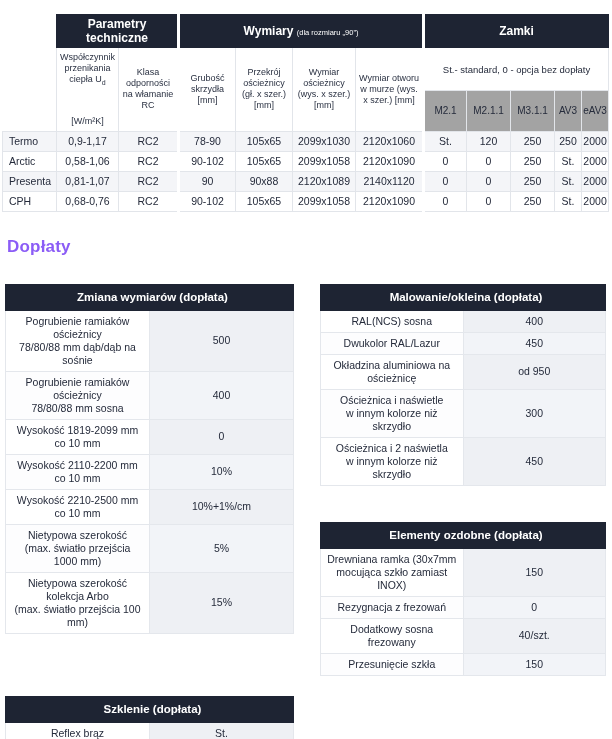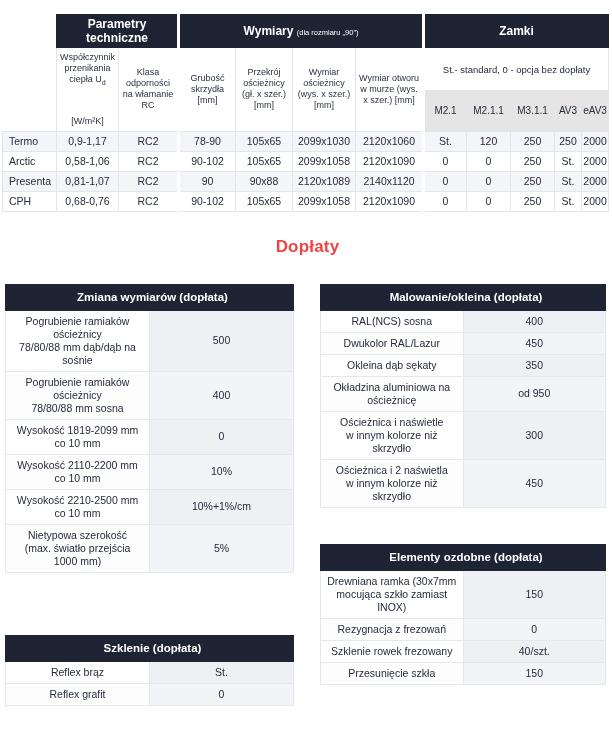--- a/index.html
+++ b/index.html
@@ -38,38 +38,37 @@
   }
   table.spec .dark .note { font-weight: normal; font-size: 7.5px; }
   table.spec .colhead {
     font-size: 9px;
     line-height: 11px;
     color: #2a3142;
     background: #fff;
     padding: 4px 2px;
   }
   table.spec .locksnote { font-size: 9.5px; height: 36px; background:#fff; }
-  table.spec .lockname { font-size: 10px; height: 34px; background:#e5e5e5;text-align:center; }
+  table.spec .lockname { font-size: 10px; height: 34px; background:#a3a3a3;text-align:center; }
   table.spec tbody tr { height: 20px; }
   table.spec tbody tr:nth-child(odd) td, table.spec tbody tr:nth-child(odd) th.rowname { background: #f4f5f8; }
   table.spec tbody tr:nth-child(even) td, table.spec tbody tr:nth-child(even) th.rowname { background: #ffffff; }
   table.spec th.rowname { text-align: left; padding-left: 6px; font-weight: normal; }
   .gapL { border-left: 3px solid #ffffff !important; }
 
   sub.ud { font-size: 7px; vertical-align: sub; }
   .unit { display: block; margin-top: 28px; }
 
   
   h2.doplaty {
     font-size: 17px;
     font-weight: bold;
-    color: #ef4444;
+    color: #8b5cf6;
     margin: 25px 0 27px 5px;
     letter-spacing: 0.2px;
-    text-align: center;
   }
 
   
   .grid {
     display: grid;
     grid-template-columns: 289px 286px;
     column-gap: 26px;
     margin-left: 3px;
     align-items: start;
   }
@@ -251,20 +250,25 @@
             </tr>
           <tr>
               <td class="lbl">Wysokość 2210-2500 mm co 10 mm</td>
               <td class="val">10%+1%/cm</td>
             </tr>
           <tr>
               <td class="lbl">Nietypowa szerokość
 (max. światło przejścia 1000 mm)</td>
               <td class="val">5%</td>
             </tr>
+          <tr>
+              <td class="lbl">Nietypowa szerokość kolekcja Arbo
+(max. światło przejścia 100 mm)</td>
+              <td class="val">15%</td>
+            </tr>
         </tbody>
       </table>
 
       <table class="sur mt-szklenie">
         <thead>
             <tr>
               <th class="hdr" colspan="2">Szklenie (dopłata)</th>
             </tr>
           </thead>
         <tbody>
@@ -291,24 +295,20 @@
         <tbody>
           <tr>
               <td class="lbl">RAL(NCS) sosna</td>
               <td class="val">400</td>
             </tr>
           <tr>
               <td class="lbl">Dwukolor RAL/Lazur</td>
               <td class="val">450</td>
             </tr>
           <tr>
-              <td class="lbl">Okleina dąb sękaty</td>
-              <td class="val">350</td>
-            </tr>
-          <tr>
               <td class="lbl">Okładzina aluminiowa na ościeżnicę</td>
               <td class="val">od 950</td>
             </tr>
           <tr>
               <td class="lbl">Ościeżnica i naświetle
 w innym kolorze niż skrzydło</td>
               <td class="val">300</td>
             </tr>
           <tr>
               <td class="lbl">Ościeżnica i 2 naświetla
@@ -328,21 +328,21 @@
           <tr>
               <td class="lbl">Drewniana ramka (30x7mm
 mocująca szkło zamiast INOX)</td>
               <td class="val">150</td>
             </tr>
           <tr>
               <td class="lbl">Rezygnacja z frezowań</td>
               <td class="val">0</td>
             </tr>
           <tr>
-              <td class="lbl">Szklenie rowek frezowany</td>
+              <td class="lbl">Dodatkowy sosna frezowany</td>
               <td class="val">40/szt.</td>
             </tr>
           <tr>
               <td class="lbl">Przesunięcie szkła</td>
               <td class="val">150</td>
             </tr>
 
         </tbody>
       </table>
     </div>

